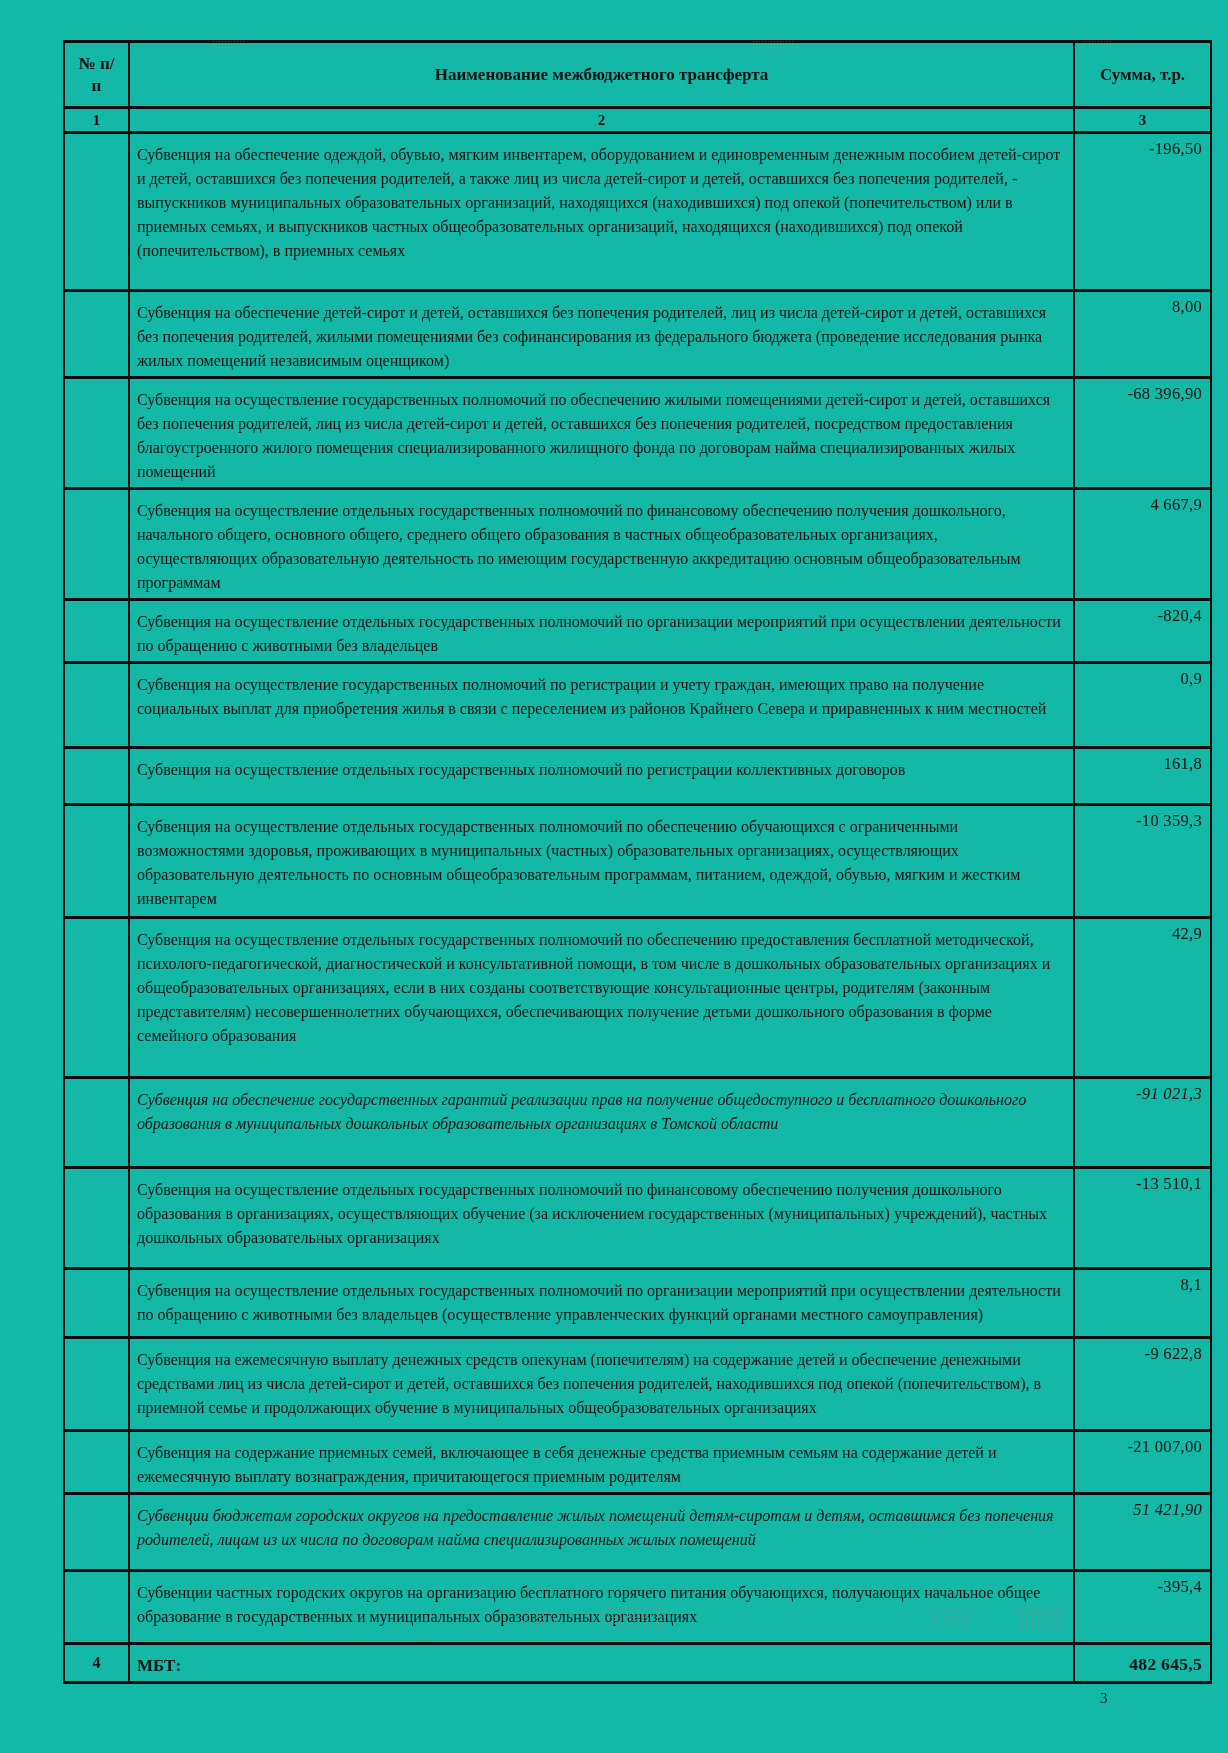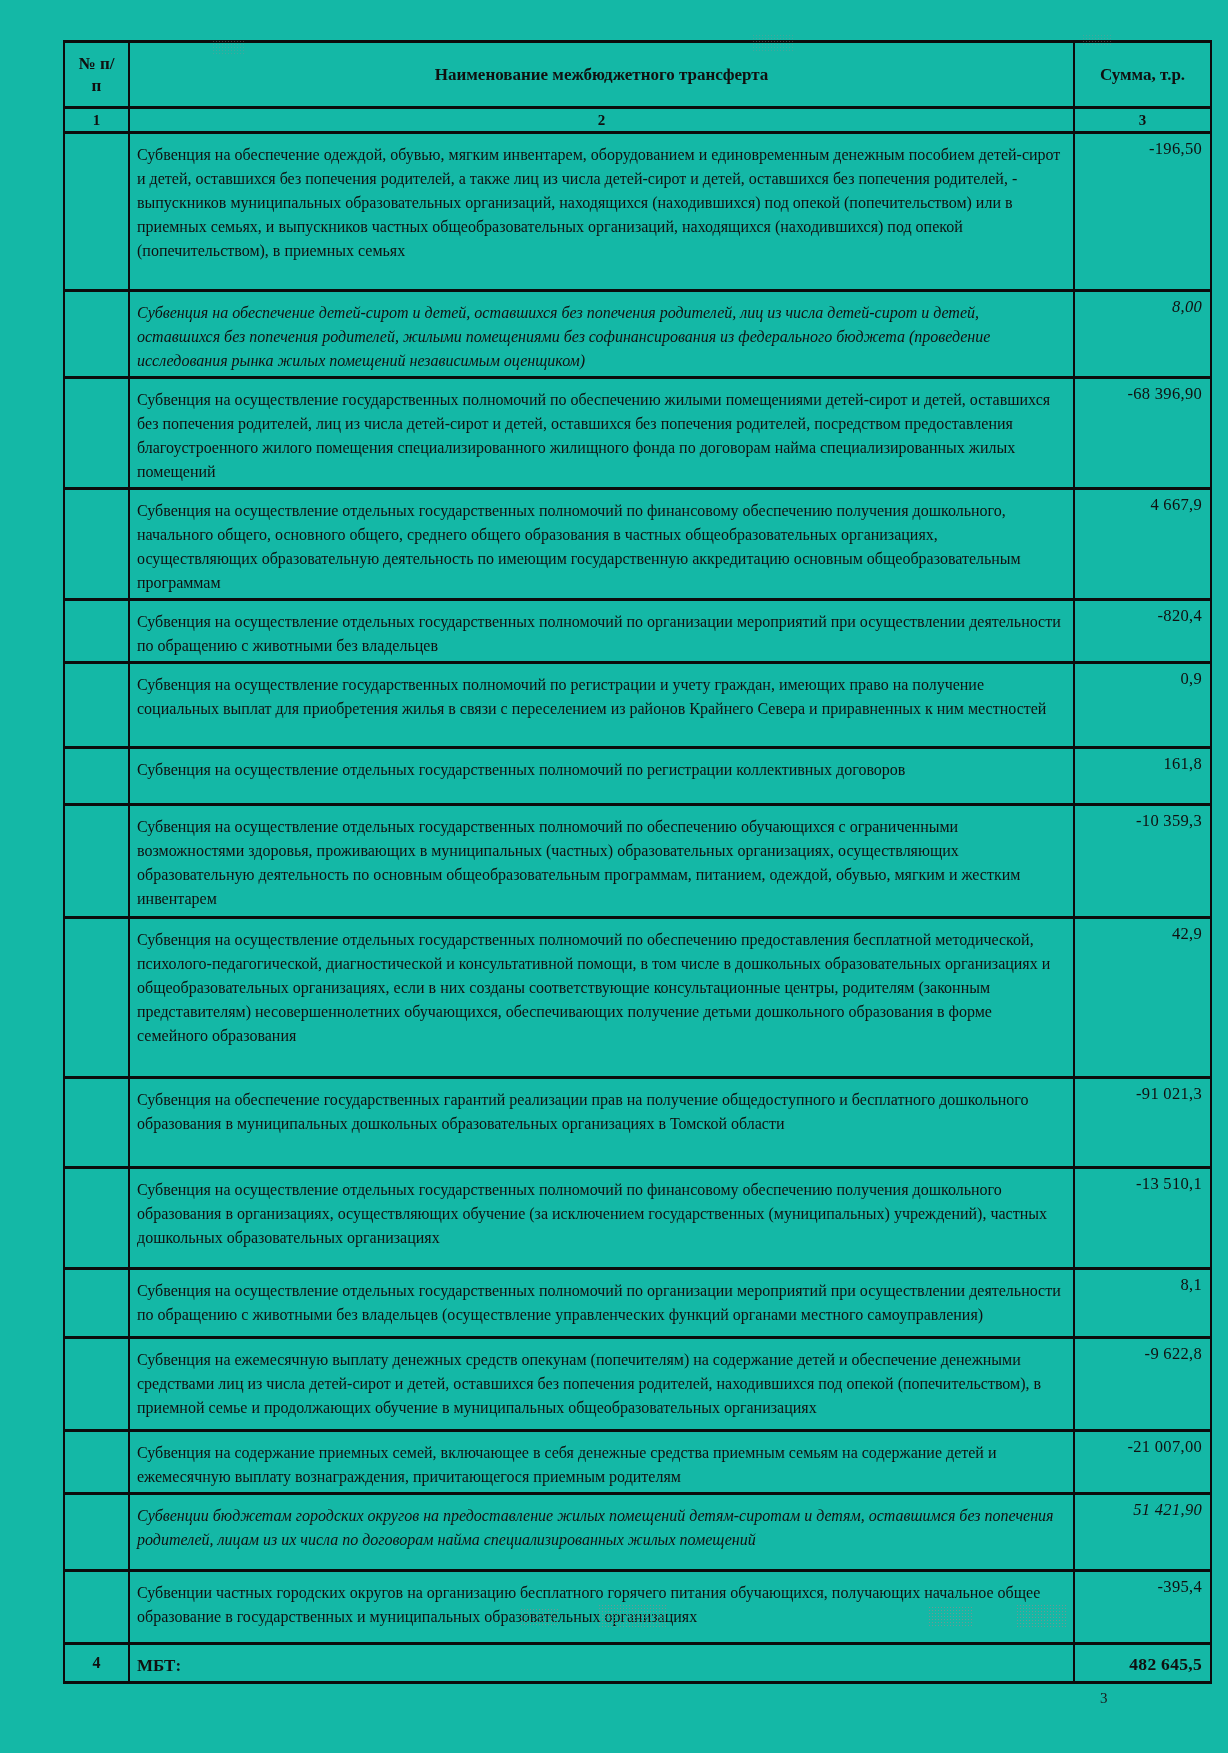--- a/index.html
+++ b/index.html
@@ -135,21 +135,21 @@
       <td class="col-num">
         <span></span>
       </td>
       <td class="col-name">
         <span>Субвенция на обеспечение одеждой, обувью, мягким инвентарем, оборудованием и единовременным денежным пособием детей-сирот и детей, оставшихся без попечения родителей, а также лиц из числа детей-сирот и детей, оставшихся без попечения родителей, - выпускников муниципальных образовательных организаций, находящихся (находившихся) под опекой (попечительством) или в приемных семьях, и выпускников частных общеобразовательных организаций, находящихся (находившихся) под опекой (попечительством), в приемных семьях</span>
       </td>
       <td class="col-amount">
         <span>-196,50</span>
       </td>
     </tr>
-        <tr style="height: 87px; font-style: italic;">
+        <tr style="height: 87px;">
       <td class="col-num">
         <span></span>
       </td>
       <td class="col-name">
         <span>Субвенция на обеспечение детей-сирот и детей, оставшихся без попечения родителей, лиц из числа детей-сирот и детей, оставшихся без попечения родителей, жилыми помещениями без софинансирования из федерального бюджета (проведение исследования рынка жилых помещений независимым оценщиком)</span>
       </td>
       <td class="col-amount">
         <span>8,00</span>
       </td>
     </tr>
@@ -223,21 +223,21 @@
       <td class="col-num">
         <span></span>
       </td>
       <td class="col-name">
         <span>Субвенция на осуществление отдельных государственных полномочий по обеспечению предоставления бесплатной методической, психолого-педагогической, диагностической и консультативной помощи, в том числе в дошкольных образовательных организациях и общеобразовательных организациях, если в них созданы соответствующие консультационные центры, родителям (законным представителям) несовершеннолетних обучающихся, обеспечивающих получение детьми дошкольного образования в форме семейного образования</span>
       </td>
       <td class="col-amount">
         <span>42,9</span>
       </td>
     </tr>
-        <tr style="height: 90px;">
+        <tr style="height: 90px; font-style: italic;">
       <td class="col-num">
         <span></span>
       </td>
       <td class="col-name">
         <span>Субвенция на обеспечение государственных гарантий реализации прав на получение общедоступного и бесплатного дошкольного образования в муниципальных дошкольных образовательных организациях в Томской области</span>
       </td>
       <td class="col-amount">
         <span>-91 021,3</span>
       </td>
     </tr>

